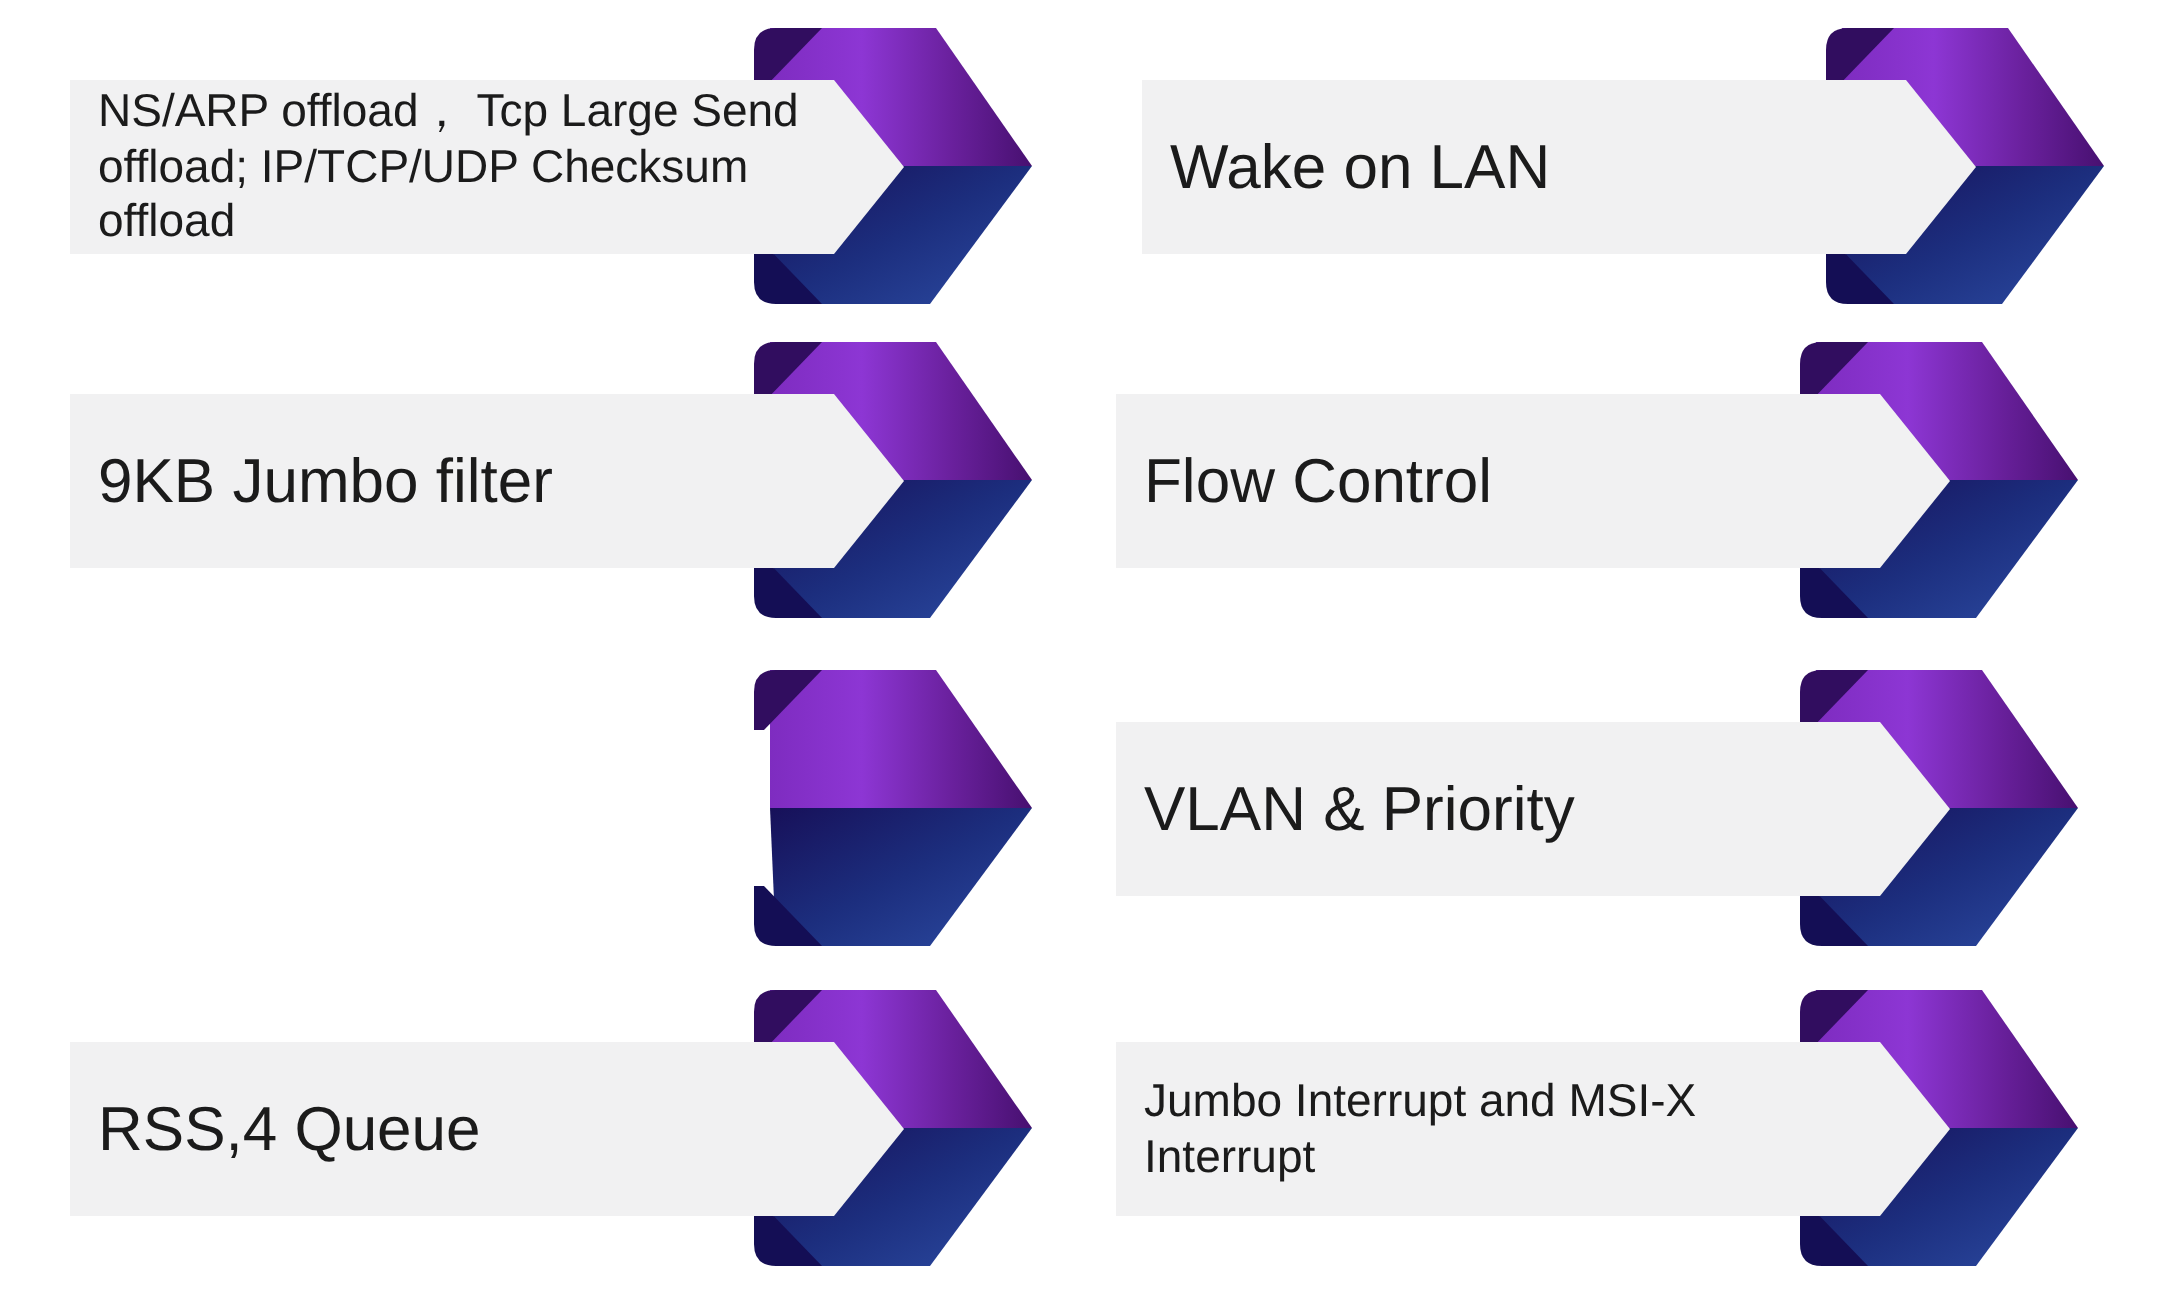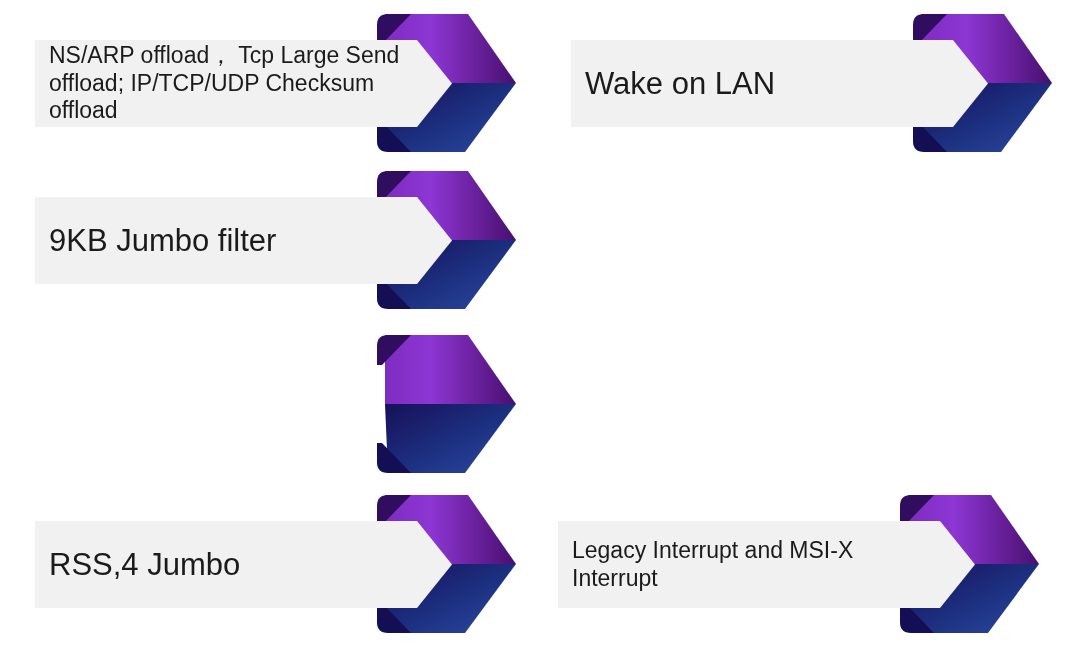--- a/index.html
+++ b/index.html
@@ -104,43 +104,65 @@
   </div>
 
   <div class="cell pos-l4">
     <svg class="arrow" viewBox="0 0 150 142">
       <path d="M10,2 L93,2 L141,71 L10,71 Z" fill="url(#gradPurple)"></path>
       <path d="M10,71 L141,71 L90,140 L13,140 Z" fill="url(#gradNavy)"></path>
       <path d="M2,32 L2,13 Q2,2 13,2 L36,2 L7,32 Z" fill="#310d5f"></path>
       <path d="M2,110 L7,110 L36,140 L13,140 Q2,140 2,129 Z" fill="#140e55"></path>
     </svg>
     <div class="bar">
-      <span class="label label-large">RSS,4 Jumbo</span>
+      <span class="label label-large">RSS,4 Queue</span>
     </div>
   </div>
 
   <div class="cell pos-r1">
     <svg class="arrow" viewBox="0 0 150 142">
       <path d="M10,2 L93,2 L141,71 L10,71 Z" fill="url(#gradPurple)"></path>
       <path d="M10,71 L141,71 L90,140 L13,140 Z" fill="url(#gradNavy)"></path>
       <path d="M2,32 L2,13 Q2,2 13,2 L36,2 L7,32 Z" fill="#310d5f"></path>
       <path d="M2,110 L7,110 L36,140 L13,140 Q2,140 2,129 Z" fill="#140e55"></path>
     </svg>
     <div class="bar">
       <span class="label label-large">Wake on LAN</span>
     </div>
   </div>
 
+  <div class="cell pos-r2">
+    <svg class="arrow" viewBox="0 0 150 142">
+      <path d="M10,2 L93,2 L141,71 L10,71 Z" fill="url(#gradPurple)"></path>
+      <path d="M10,71 L141,71 L90,140 L13,140 Z" fill="url(#gradNavy)"></path>
+      <path d="M2,32 L2,13 Q2,2 13,2 L36,2 L7,32 Z" fill="#310d5f"></path>
+      <path d="M2,110 L7,110 L36,140 L13,140 Q2,140 2,129 Z" fill="#140e55"></path>
+    </svg>
+    <div class="bar">
+      <span class="label label-large">Flow Control</span>
+    </div>
+  </div>
 
+  <div class="cell pos-r3">
+    <svg class="arrow" viewBox="0 0 150 142">
+      <path d="M10,2 L93,2 L141,71 L10,71 Z" fill="url(#gradPurple)"></path>
+      <path d="M10,71 L141,71 L90,140 L13,140 Z" fill="url(#gradNavy)"></path>
+      <path d="M2,32 L2,13 Q2,2 13,2 L36,2 L7,32 Z" fill="#310d5f"></path>
+      <path d="M2,110 L7,110 L36,140 L13,140 Q2,140 2,129 Z" fill="#140e55"></path>
+    </svg>
+    <div class="bar">
+      <span class="label label-large">VLAN &amp; Priority</span>
+    </div>
+  </div>
 
   <div class="cell pos-r4">
     <svg class="arrow" viewBox="0 0 150 142">
       <path d="M10,2 L93,2 L141,71 L10,71 Z" fill="url(#gradPurple)"></path>
       <path d="M10,71 L141,71 L90,140 L13,140 Z" fill="url(#gradNavy)"></path>
       <path d="M2,32 L2,13 Q2,2 13,2 L36,2 L7,32 Z" fill="#310d5f"></path>
       <path d="M2,110 L7,110 L36,140 L13,140 Q2,140 2,129 Z" fill="#140e55"></path>
     </svg>
     <div class="bar">
-      <span class="label label-small">Legacy Interrupt and MSI-X Interrupt</span>
+      <span class="label label-small">Jumbo Interrupt and MSI-X Interrupt</span>
     </div>
   </div>
 
 </div>
 
 </body></html>

